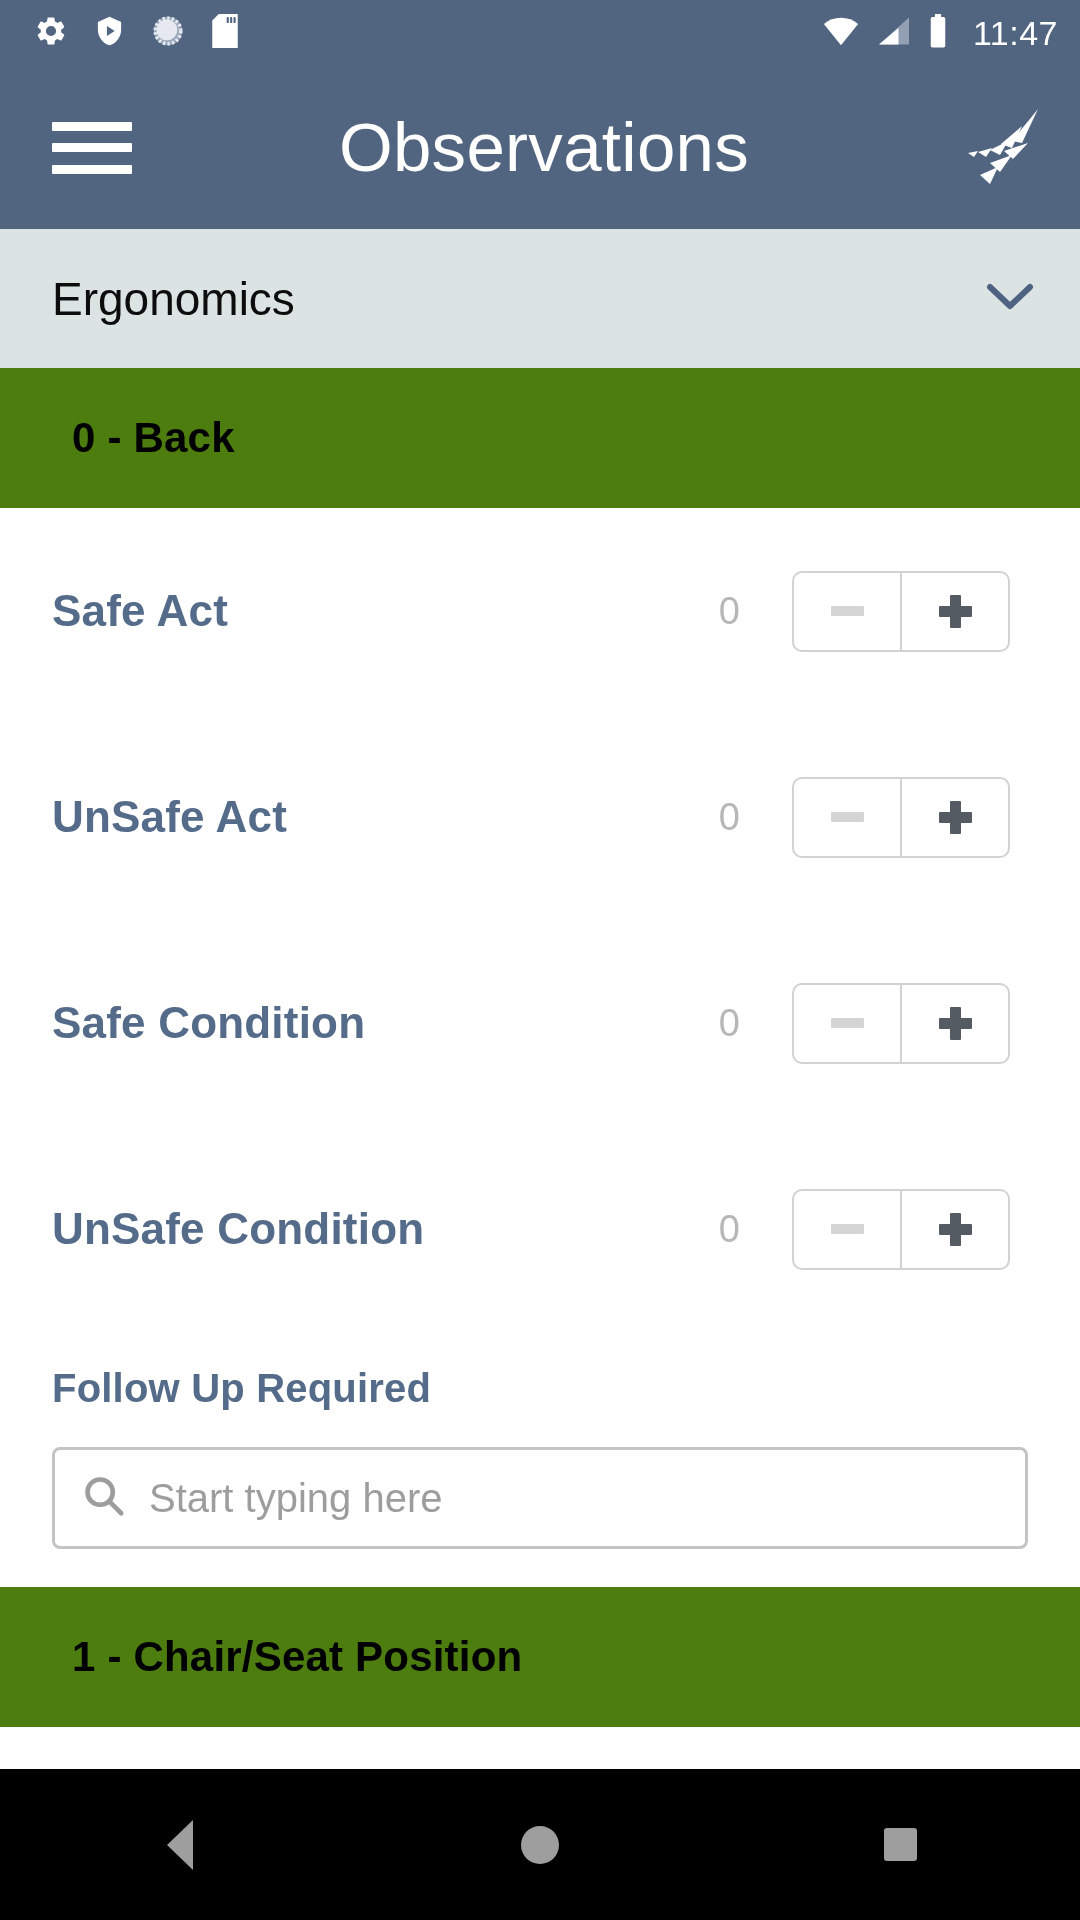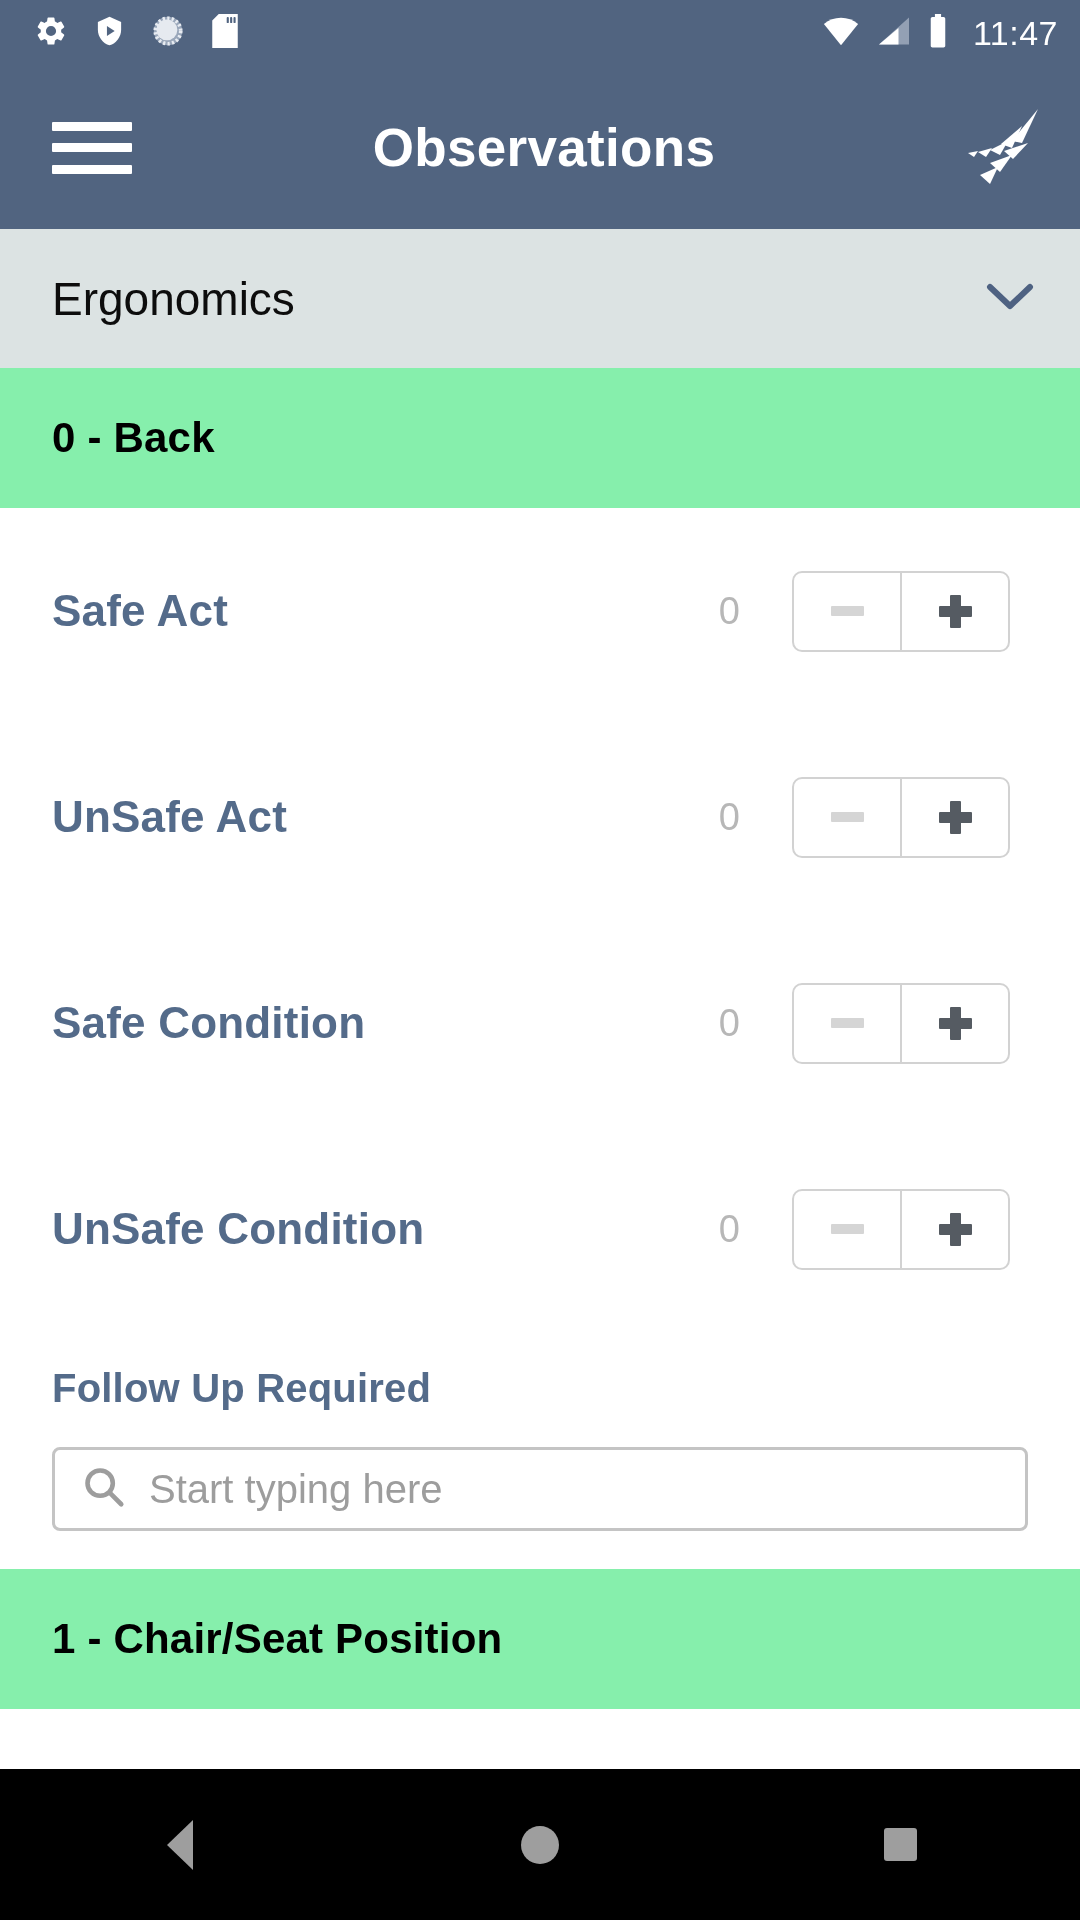--- a/index.html
+++ b/index.html
@@ -28,38 +28,38 @@
   
   .appbar {
     height:163px; background:#516480;
     display:flex; align-items:center; position:relative;
     padding:0 34px 0 52px; flex:0 0 auto;
   }
   .hamburger { width:80px; height:52px; display:flex; flex-direction:column; justify-content:space-between; cursor:pointer; }
   .hamburger span { display:block; height:9px; background:#ffffff; border-radius:1px; width:100%; }
   .appbar-title {
     position:absolute; left:8px; right:0; text-align:center;
-    color:#ffffff; font-size:53px; font-weight:700; letter-spacing:0.3px;
+    color:#ffffff; font-size:69px; font-weight:400; letter-spacing:0.3px;
     pointer-events:none;
   }
   .brand-logo { margin-left:auto; position:relative; z-index:2; }
 
   
   .dropdown-band {
     height:139px; background:#dce3e3;
     display:flex; align-items:center; padding:0 46px 0 52px;
     flex:0 0 auto; cursor:pointer;gap:44px;
   }
   .dropdown-label { font-size:46px; color:#0d0d0d; font-weight:400; }
   .dropdown-caret { margin-left:auto; }
 
   
   .section-header {
-    background:#86efac; min-height:140px;
-    display:flex; align-items:center; padding:0 52px;
+    background:#4d7c0f; min-height:140px;
+    display:flex; align-items:center; padding:0 72px;
     flex:0 0 auto;
     text-align:right;
   }
   .section-header-title { font-size:42px; font-weight:700; color:#000000; letter-spacing:0.2px; }
 
   
   .body-area { background:#ffffff; flex:1 1 auto; overflow:hidden; }
 
   .counter-row {
     height:206px; display:flex; align-items:center;
@@ -90,21 +90,21 @@
   .plus-glyph::before { left:0; top:11px; width:33px; height:11px; }
   .plus-glyph::after { top:0; left:11px; width:11px; height:33px; }
 
   
   .followup { padding:34px 52px 0 52px; }
   .followup-label {
     font-size:40px; font-weight:700; color:#546b8a; letter-spacing:0.2px;
     margin-bottom:36px;
   }
   .search-box {
-    height:84px; border:3px solid #c4c4c4; border-radius:8px;
+    height:102px; border:3px solid #c4c4c4; border-radius:8px;
     display:flex; align-items:center; padding:0 26px; background:#ffffff;
     cursor:text;
   }
   .search-input {
     border:none; outline:none; flex:1; background:transparent;
     font-family:"Liberation Sans", sans-serif; font-size:40px; color:#2a2a2a;
     margin-left:22px;
   }
   .search-input::placeholder { color:#9d9d9d; }
 

